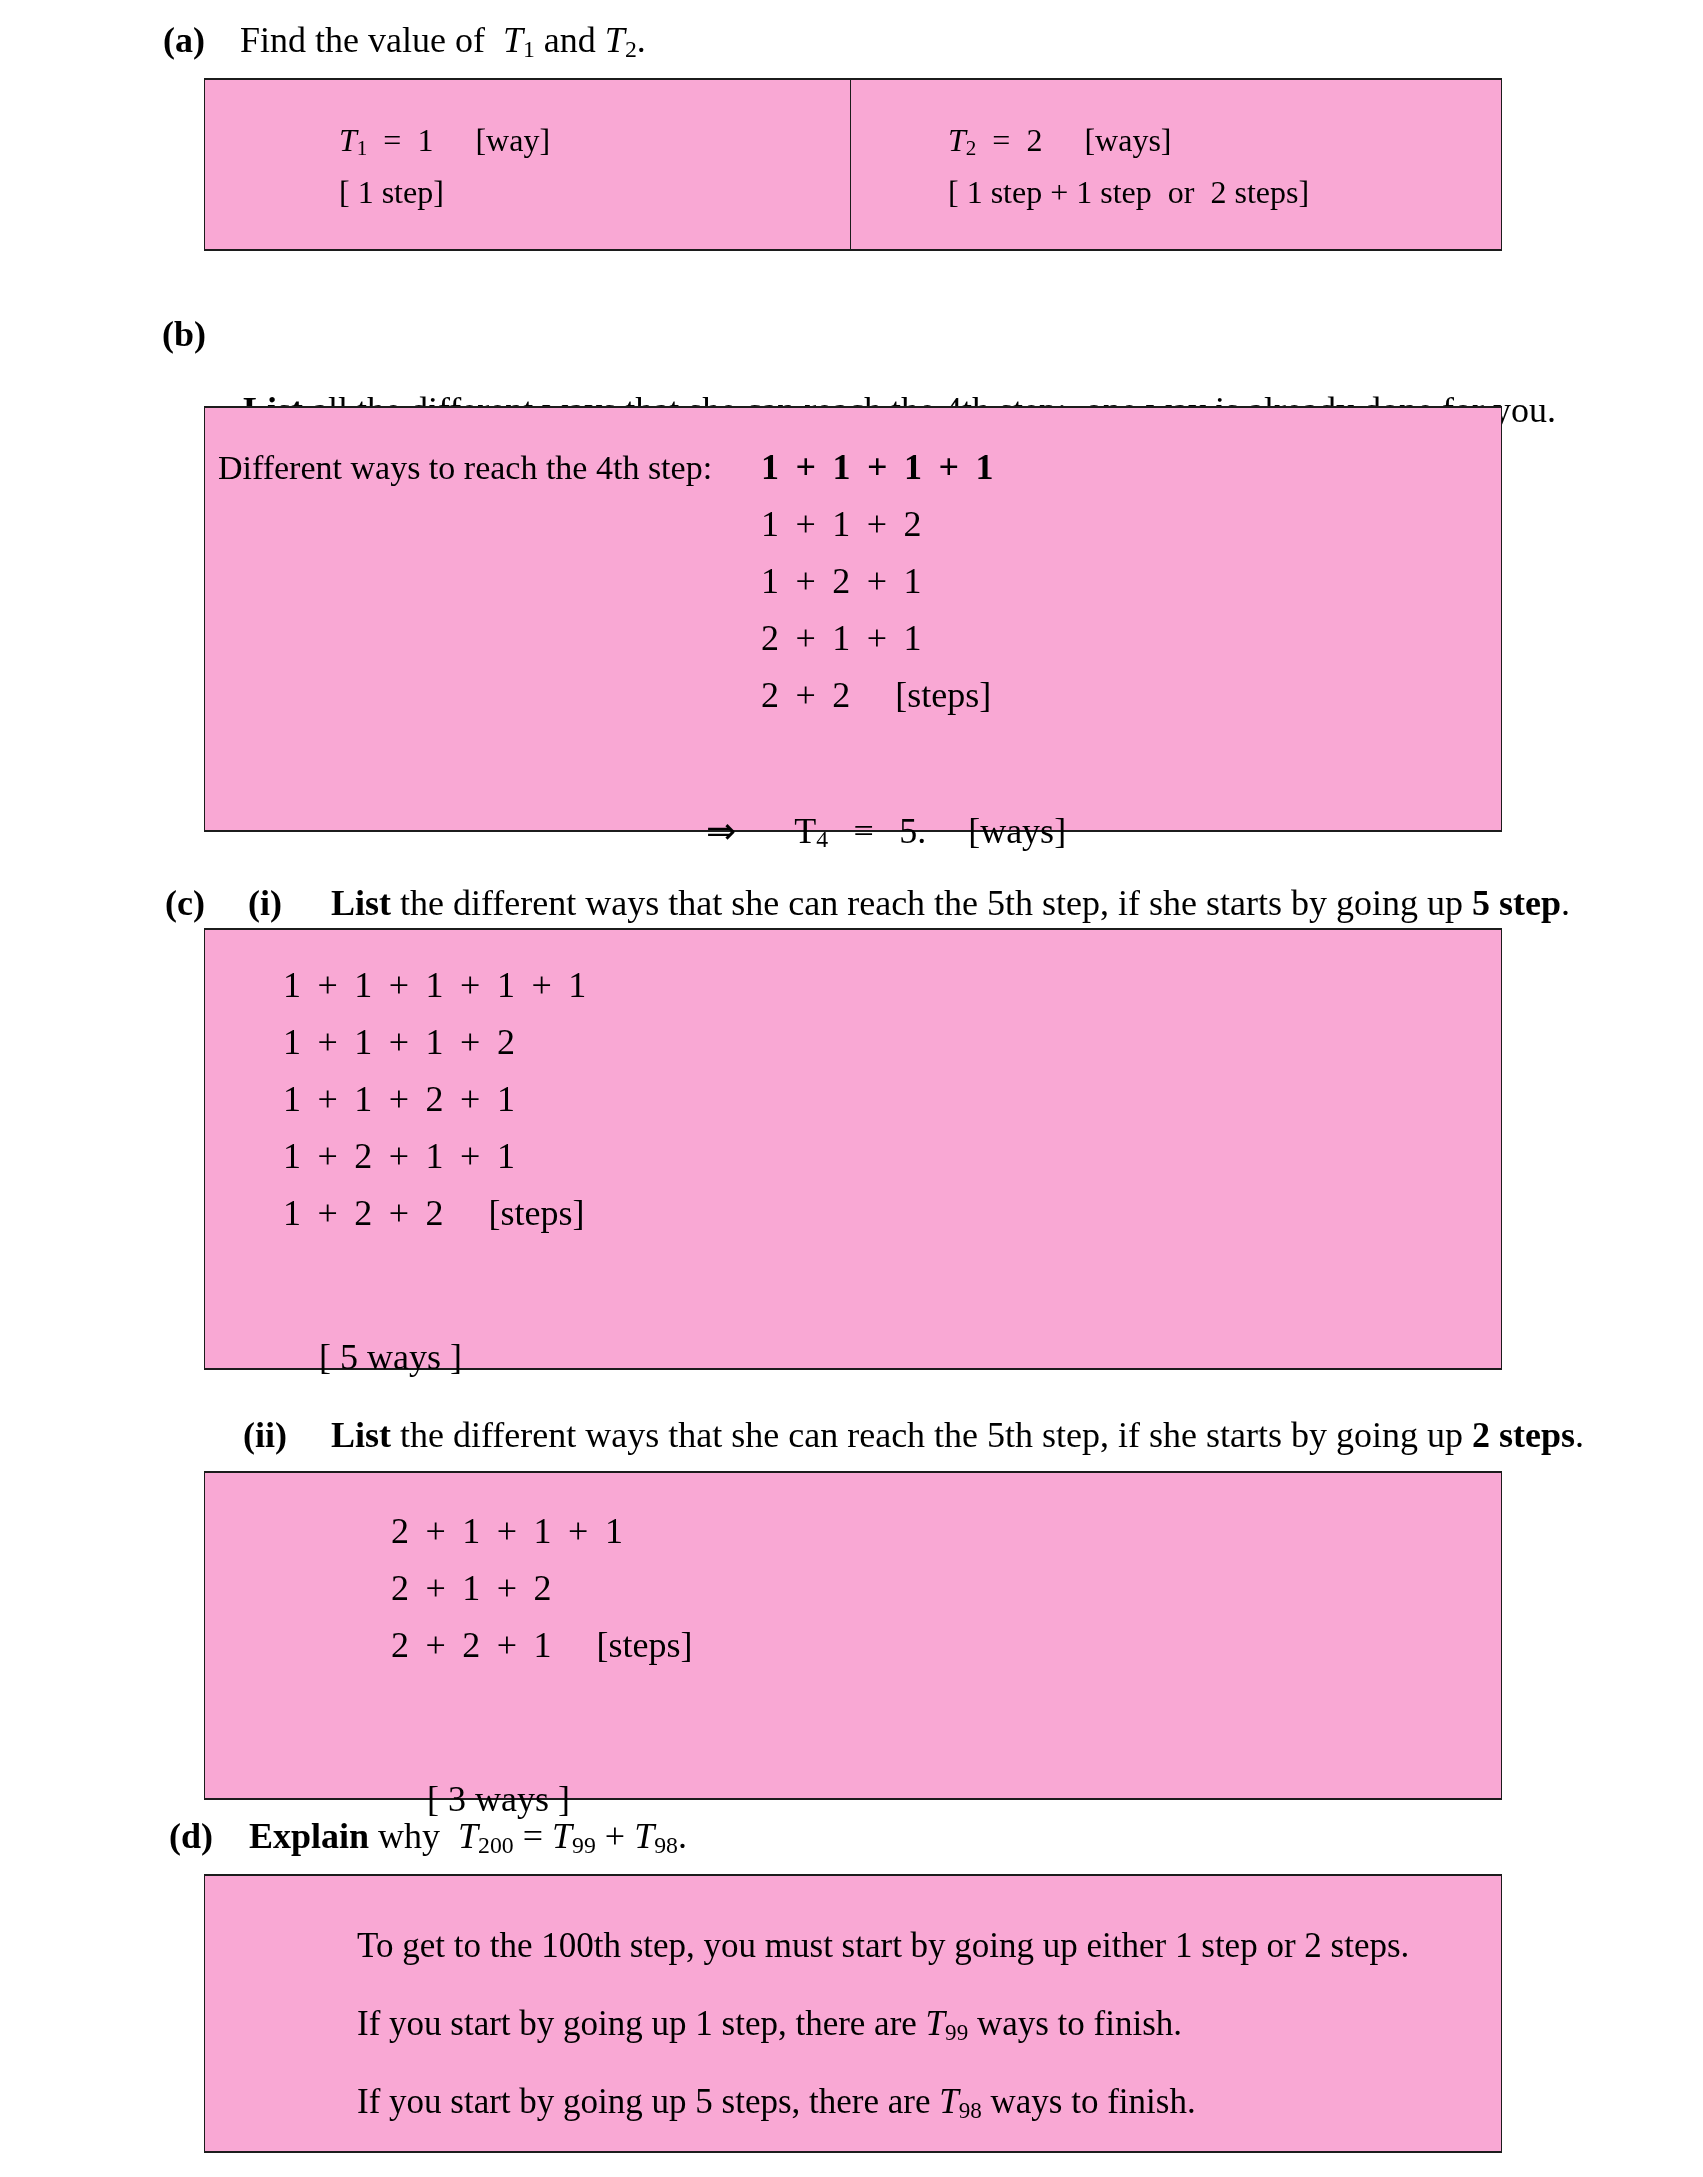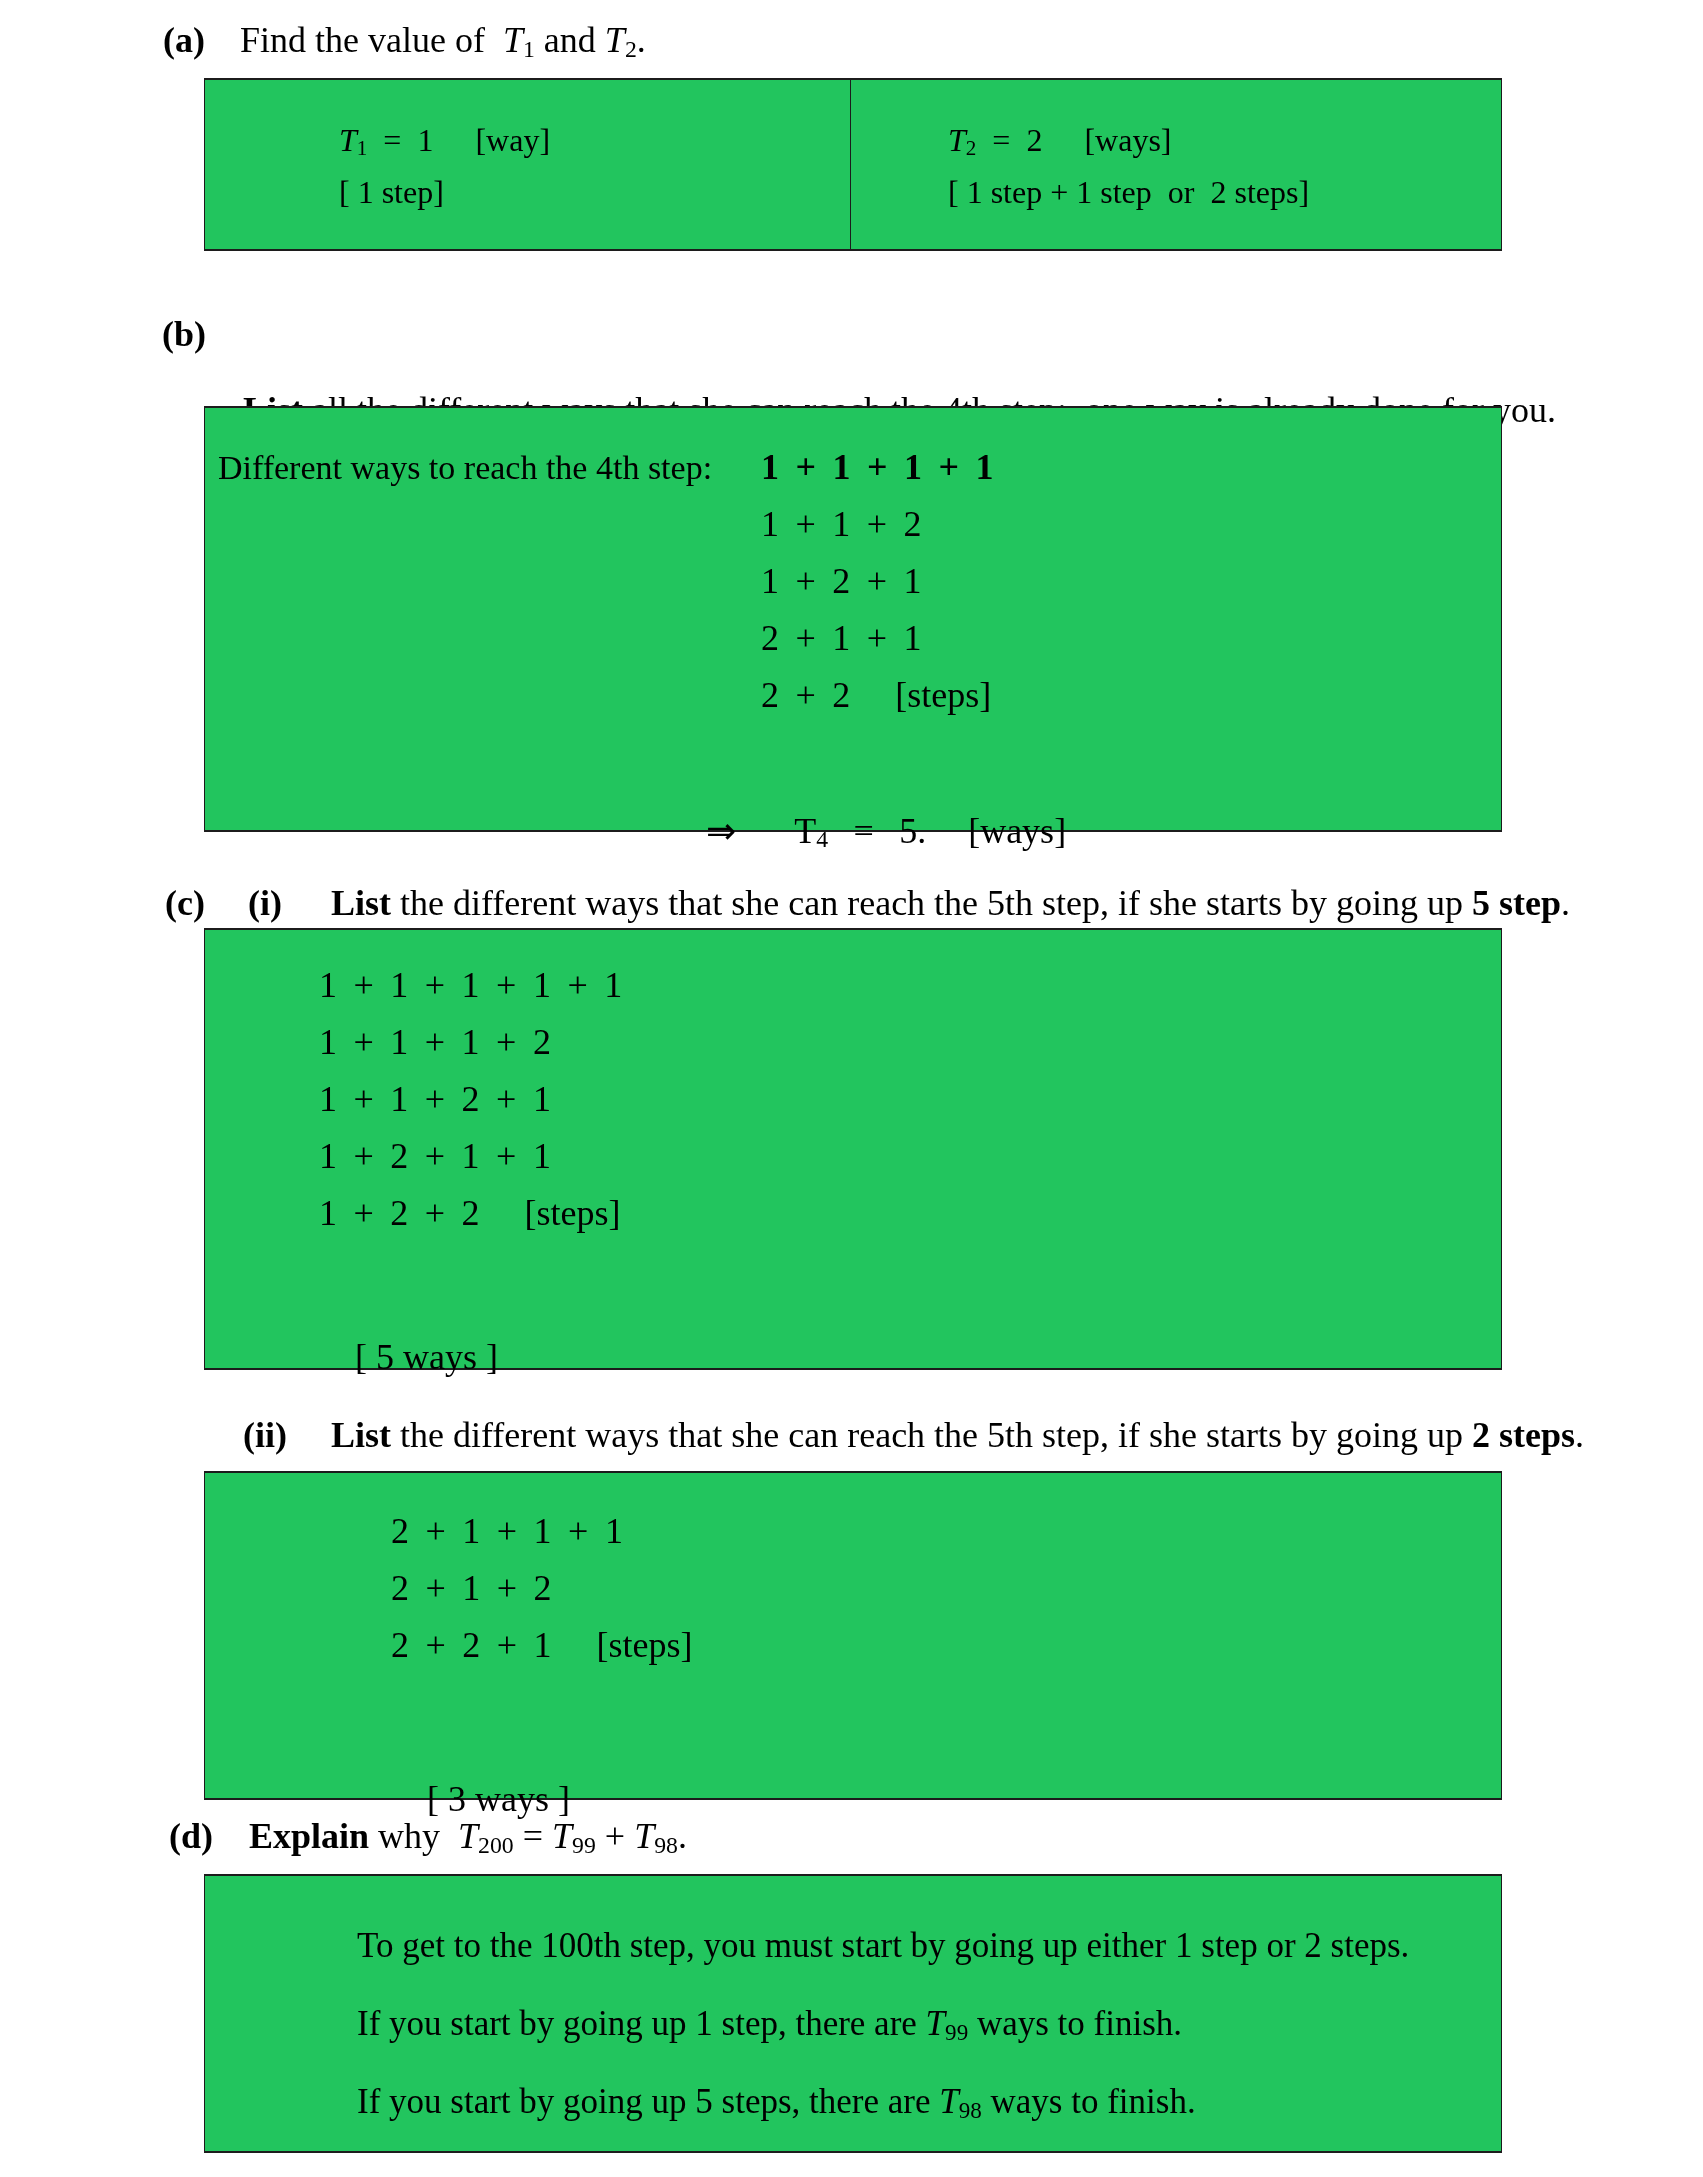--- a/index.html
+++ b/index.html
@@ -11,21 +11,21 @@
   }
   .b  { font-weight:bold; }
   .it { font-style:italic; }
   sub { font-size:0.66em; line-height:0; vertical-align:baseline; position:relative; top:0.2em; }
   .rich, .plain { white-space:pre; }
 
   .heading { position:absolute; display:flex; align-items:flex-start; line-height:43px; white-space:pre; }
   .label-col { font-weight:bold; flex:0 0 auto; }
 
   .box {
-    position:absolute; background:#22c55e;
+    position:absolute; background:#f9a8d4;
     border:1.9px solid #1c1c1c; border-top-width:2.8px; border-bottom-width:2.8px;
   }
 
   
   .box-a { display:flex; }
   .cell { line-height:52px; font-size:32px; }
   .cell-left  { width:646px; border-right:1.9px solid #1c1c1c; padding:34px 0 0 134px; }
   .cell-right { flex:1; padding:34px 0 0 97px; }
   .unit { margin-left:42px; }
 
@@ -33,21 +33,21 @@
   .way  { line-height:57px; white-space:pre; word-spacing:7.5px; }
   .note { margin-left:45px; word-spacing:0; }
 
   .box-b { padding-top:31px; }
   .box-b .way { padding-left:556px; }
   .bb-caption { position:absolute; left:13px; top:31px; line-height:57px; font-size:34px; white-space:pre; }
   .bb-result { padding-left:465px; line-height:57px; margin-top:20.6px; white-space:pre; }
   .arrow { font-family:"DejaVu Sans","DejaVu Serif",sans-serif; }
   .bb-result .rv { margin-left:58px; word-spacing:3.7px; }
 
-  .box-ci  { padding:27px 0 0 114px; }
+  .box-ci  { padding:27px 0 0 78px; }
   .box-cii { padding:30px 0 14px 186px; }
   .count-row { line-height:57px; white-space:pre; }
   .box-ci  .count-row { margin-top:30px; }
   .box-cii .count-row { margin-top:40px; }
 
   .box-d { padding:31px 28px 0 152px; font-size:35px; }
   .box-d .dline { line-height:78px; white-space:pre; }
 
   .hb-lines { line-height:39px; }
   .hb-lines div { white-space:pre; }

